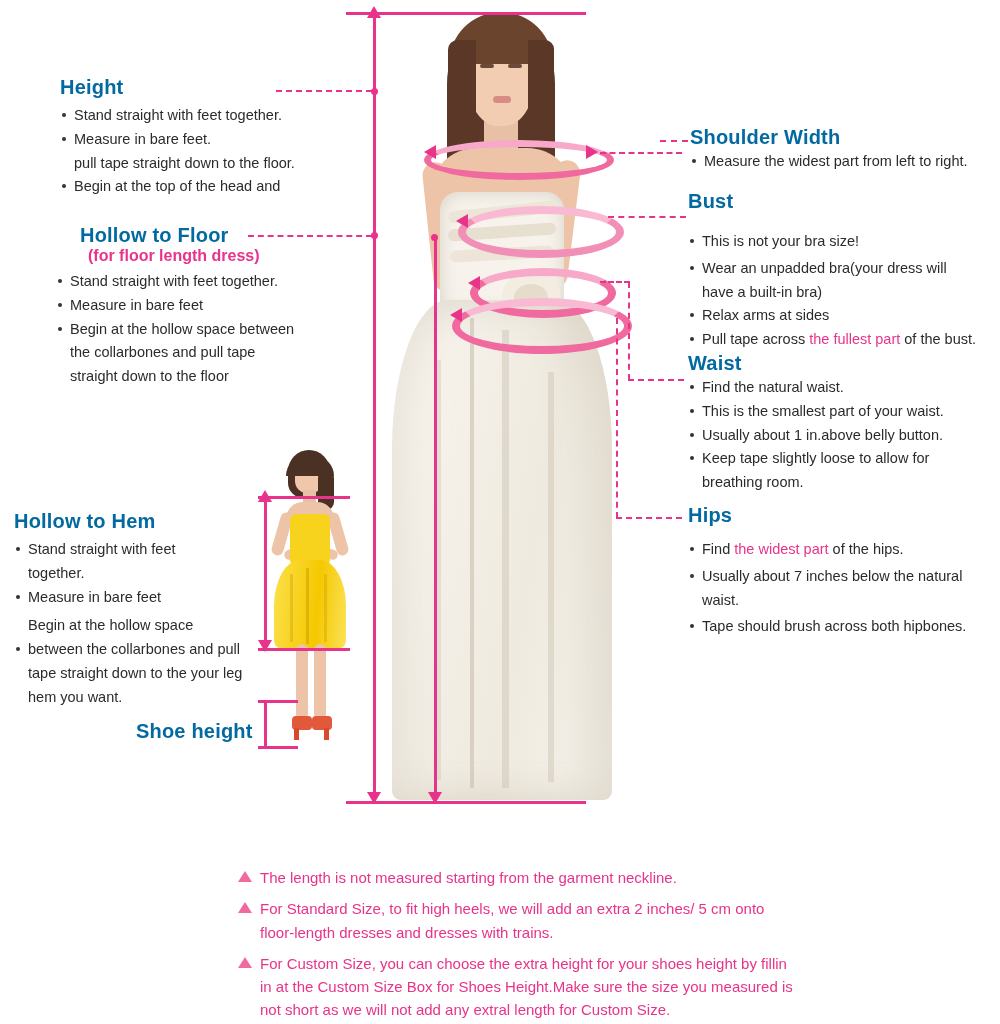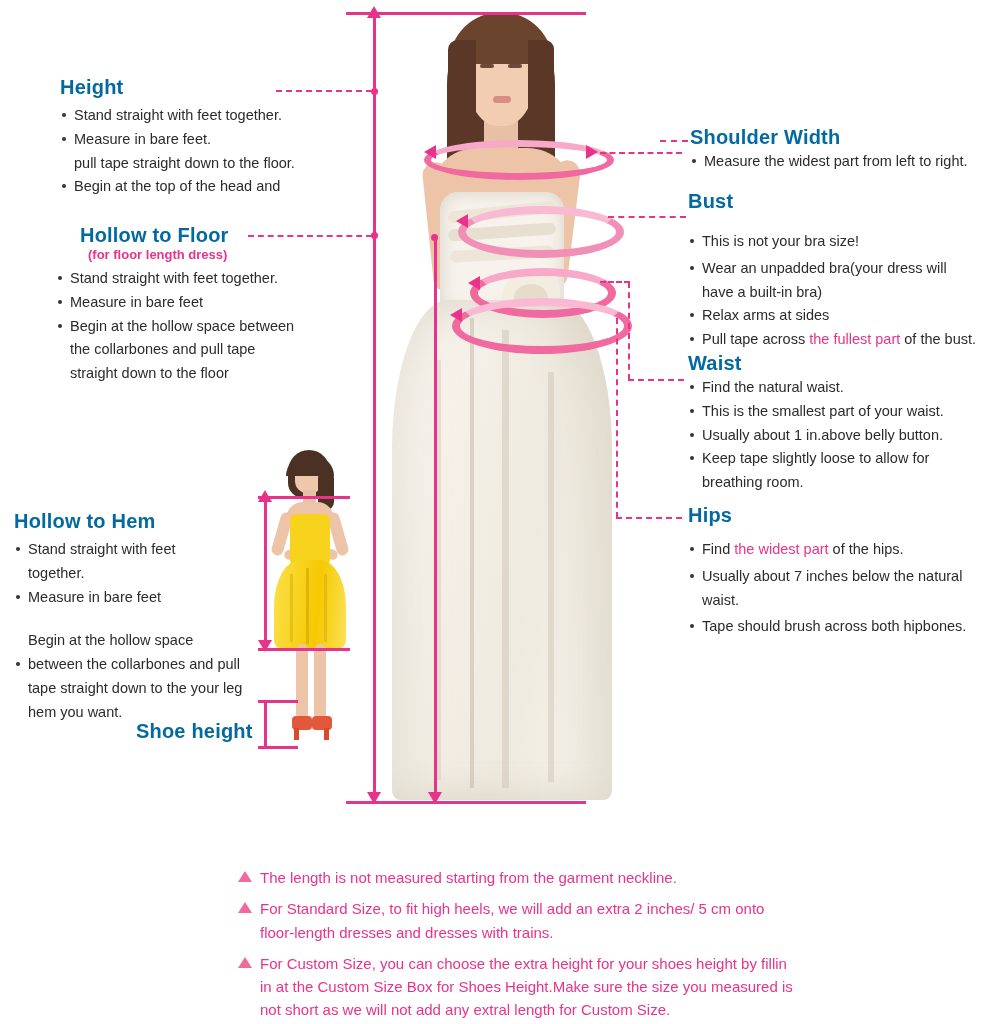--- a/index.html
+++ b/index.html
@@ -27,21 +27,21 @@
   .abs { position: absolute; }
   .heading {
     color: #0369a1;
     font-weight: bold;
     font-size: 20px;
     letter-spacing: .2px;
     white-space: nowrap;
   }
   .subheading {
     color: #e8338a;
-    font-size: 13px;
+    font-size: 16px;
     font-weight: bold;
     white-space: nowrap;
   }
   .bullets {
     font-size: 14.5px;
     color: #2b2b2b;
     line-height: 1.5;
   }
   .bullets .li {
     position: relative;
@@ -277,21 +277,21 @@
       <div class="li cont">straight down to the floor</div>
     </div>
   </div>
 
   <div class="abs" style="left:14px;top:510px;width:250px;">
     <div class="heading" style="">Hollow to Hem</div>
     <div class="bullets" style="margin-top:6px;">
       <div class="li">Stand straight with feet</div>
       <div class="li cont">together.</div>
       <div class="li">Measure in bare feet</div>
-      <div class="li cont" style="margin-top:22px;">Begin at the hollow space</div>
+      <div class="li cont" style="margin-top:7px;">Begin at the hollow space</div>
       <div class="li">between the collarbones and pull</div>
       <div class="li cont">tape straight down to the your leg</div>
       <div class="li cont">hem  you want.</div>
     </div>
   </div>
 
   <div class="abs" style="left:136px;top:720px;">
     <div class="heading">Shoe height</div>
   </div>
 

